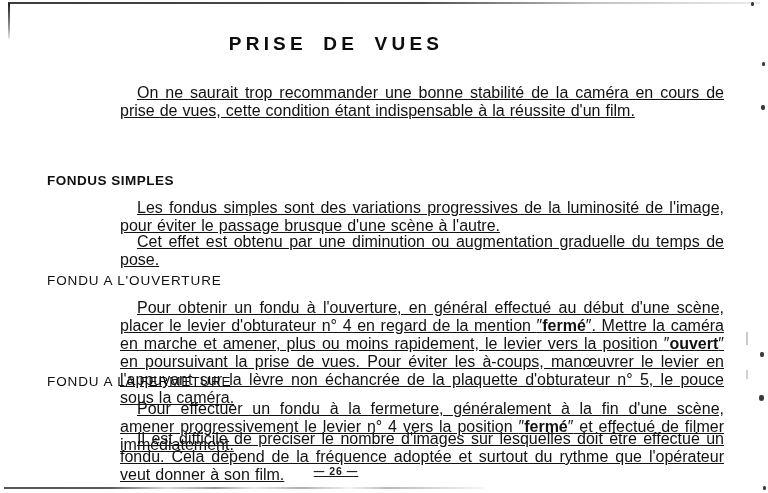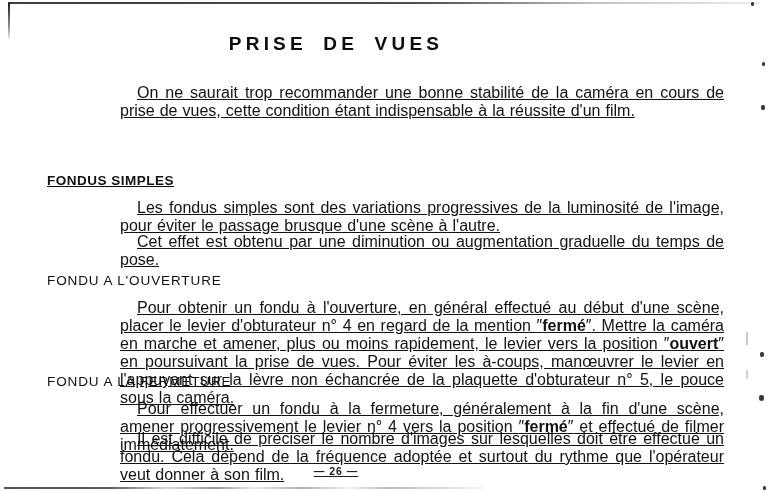--- a/index.html
+++ b/index.html
@@ -140,21 +140,21 @@
   <div class="speck" style="left:759px; top:395px; width:5px; height:6px;"></div>
   <div class="speck" style="left:763px; top:486px; width:3px; height:4px;"></div>
 
   <div class="content">
 
     <div class="doc-title">PRISE DE VUES</div>
 
     <div class="para hang" style="top:84px;">On ne saurait trop recommander une bonne stabilité de la caméra en cours de prise de vues, cette condition étant indispensable à la réussite d'un film.</div>
 
 
-    <div class="section-head bold" style="top:173px;text-decoration:underline;">FONDUS SIMPLES</div>
+    <div class="section-head bold" style="top:173px;">FONDUS SIMPLES</div>
 
     <div class="para hang" style="top:233px;">Cet effet est obtenu par une diminution ou augmentation graduelle du temps de pose.</div>
 
     <div class="para hang" style="top:199px;">Les fondus simples sont des variations progressives de la luminosité de l'image, pour éviter le passage brusque d'une scène à l'autre.</div>
 
     <div class="section-head" style="top:273px;">FONDU A L'OUVERTURE</div>
 
     <div class="para hang" style="top:299px;">
       <span>Pour obtenir un fondu à l'ouverture, en général effectué au début d'une scène, placer le levier d'obturateur n° 4 en regard de la mention </span><span class="qm">″</span><b>fermé</b><span class="qm">″</span><span>. Mettre la caméra en marche et amener, plus ou moins rapidement, le levier vers la position </span><span class="qm">″</span><b>ouvert</b><span class="qm">″</span><span> en poursuivant la prise de vues. Pour éviter les à-coups, manœuvrer le levier en l'appuyant sur la lèvre non échancrée de la plaquette d'obturateur n° 5, le pouce sous la caméra.</span>
     </div>

